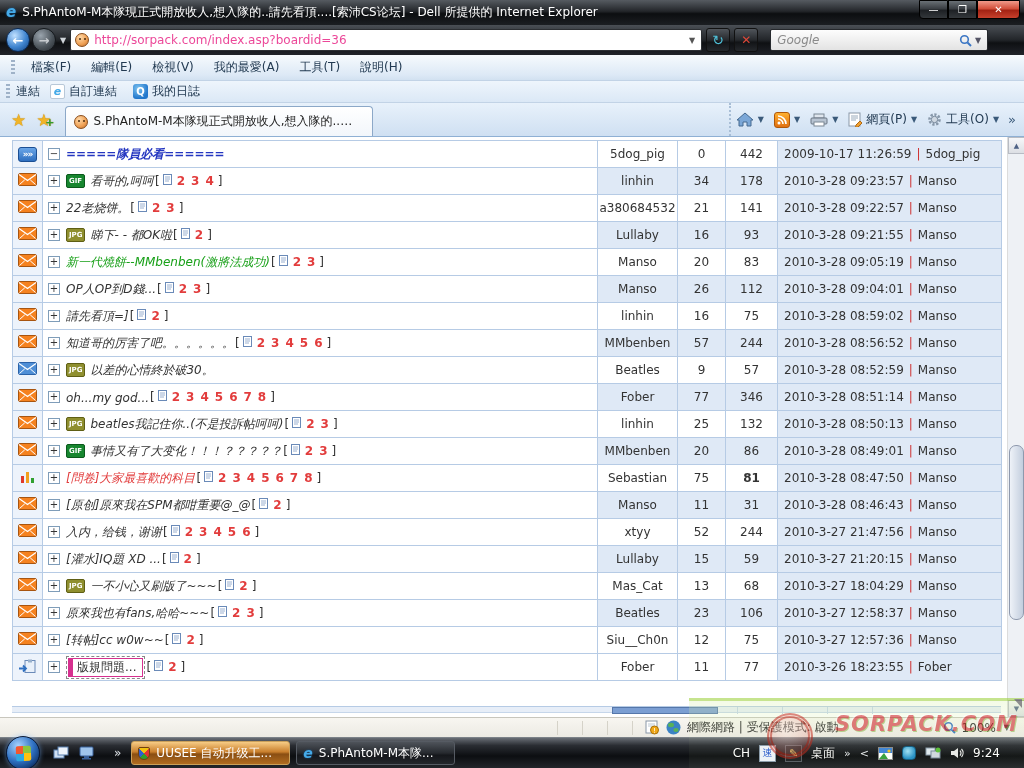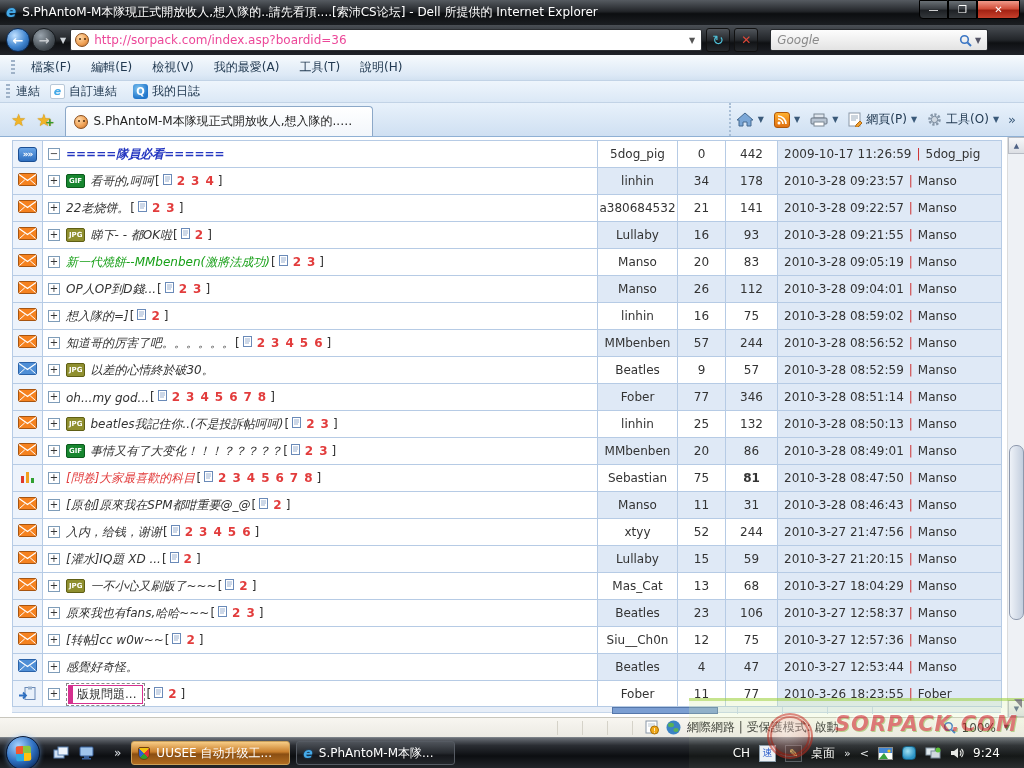--- a/index.html
+++ b/index.html
@@ -400,21 +400,21 @@
             <td class="c3 alt">26</td>
             <td class="c4 alt">112</td>
             <td class="c5"><span>2010-3-28 09:04:01</span><span class="lp-sep">|</span><span>Manso</span></td>
           </tr>
           <tr>
             <td class="c0"><span class="ticon"><svg width="19" height="13" viewBox="0 0 19 13">
                   <rect x="0.5" y="0.5" width="18" height="12" rx="1.5" fill="#f5821f" stroke="#a85510"></rect>
                   <path d="M1,1.5 L9.5,7.5 L18,1.5" fill="none" stroke="#fff" stroke-width="1.2"></path>
                   <path d="M1.5,11.5 L6.8,6.8 M17.5,11.5 L12.2,6.8" stroke="#fff" stroke-width="1" fill="none"></path>
                 </svg></span></td>
-            <td class="c1"><span class="toggle">+</span><span class="ttl t-normal">想入隊的=]</span><span class="brk">[</span><span class="pgicon"><svg width="9" height="11">
+            <td class="c1"><span class="toggle">+</span><span class="ttl t-normal">請先看頂=]</span><span class="brk">[</span><span class="pgicon"><svg width="9" height="11">
                   <rect x="0.5" y="0.5" width="8" height="10" fill="#fff" stroke="#6a8ab8"></rect>
                   <path d="M2,3 h5 M2,5 h5 M2,7 h4" stroke="#9ab0d0" stroke-width="1"></path>
                 </svg></span><span class="pg">2</span><span class="brk">]</span></td>
             <td class="c2">linhin</td>
             <td class="c3">16</td>
             <td class="c4">75</td>
             <td class="c5"><span>2010-3-28 08:59:02</span><span class="lp-sep">|</span><span>Manso</span></td>
           </tr>
           <tr>
             <td class="c0"><span class="ticon"><svg width="19" height="13" viewBox="0 0 19 13">
@@ -585,32 +585,20 @@
                   <path d="M1.5,11.5 L6.8,6.8 M17.5,11.5 L12.2,6.8" stroke="#fff" stroke-width="1" fill="none"></path>
                 </svg></span></td>
             <td class="c1"><span class="toggle">+</span><span class="ttl t-normal">[转帖]cc w0w~~</span><span class="brk">[</span><span class="pgicon"><svg width="9" height="11">
                   <rect x="0.5" y="0.5" width="8" height="10" fill="#fff" stroke="#6a8ab8"></rect>
                   <path d="M2,3 h5 M2,5 h5 M2,7 h4" stroke="#9ab0d0" stroke-width="1"></path>
                 </svg></span><span class="pg">2</span><span class="brk">]</span></td>
             <td class="c2">Siu__Ch0n</td>
             <td class="c3">12</td>
             <td class="c4">75</td>
             <td class="c5"><span>2010-3-27 12:57:36</span><span class="lp-sep">|</span><span>Manso</span></td>
-          </tr>
-          <tr>
-            <td class="c0"><span class="ticon"><svg width="19" height="13" viewBox="0 0 19 13">
-                  <rect x="0.5" y="0.5" width="18" height="12" rx="1.5" fill="#4f8fd6" stroke="#2a62a8"></rect>
-                  <path d="M1,1.5 L9.5,7.5 L18,1.5" fill="none" stroke="#fff" stroke-width="1.2"></path>
-                  <path d="M1.5,11.5 L6.8,6.8 M17.5,11.5 L12.2,6.8" stroke="#fff" stroke-width="1" fill="none"></path>
-                </svg></span></td>
-            <td class="c1"><span class="toggle">+</span><span class="ttl t-normal">感覺好奇怪。</span></td>
-            <td class="c2 alt">Beatles</td>
-            <td class="c3 alt">4</td>
-            <td class="c4 alt">47</td>
-            <td class="c5"><span>2010-3-27 12:53:44</span><span class="lp-sep">|</span><span>Manso</span></td>
           </tr>
           <tr>
             <td class="c0"><span class="ticon"><svg width="17" height="14">
                   <rect x="6" y="1.5" width="10" height="12" fill="#e8f0fa" stroke="#6a8ab8"></rect>
                   <rect x="9" y="0.5" width="4" height="3" fill="#98b0cc"></rect>
                   <path d="M0,9.5 L7,9.5 M4,6.5 l3,3 -3,3" stroke="#2e6fc0" stroke-width="1.8" fill="none"></path>
                 </svg></span></td>
             <td class="c1"><span class="toggle">+</span><span class="boxfocus"><span class="boxmag">版規問題...</span></span><span class="brk">[</span><span class="pgicon"><svg width="9" height="11">
                   <rect x="0.5" y="0.5" width="8" height="10" fill="#fff" stroke="#6a8ab8"></rect>
                   <path d="M2,3 h5 M2,5 h5 M2,7 h4" stroke="#9ab0d0" stroke-width="1"></path>

